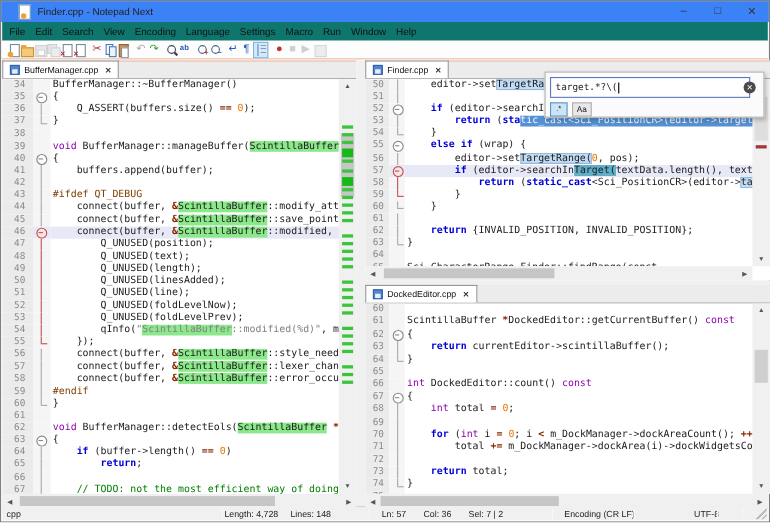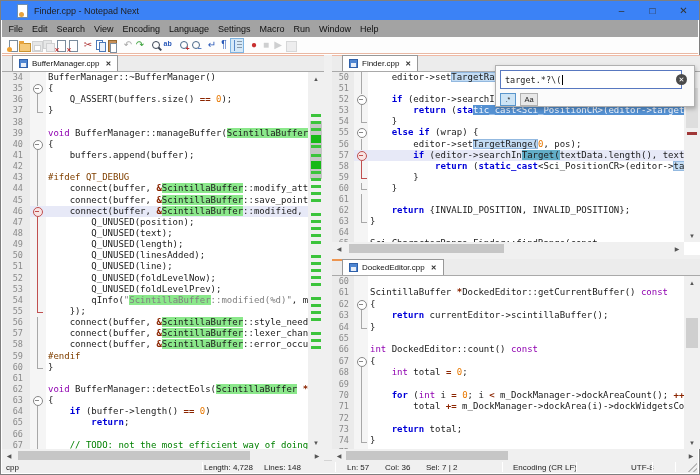--- a/index.html
+++ b/index.html
@@ -5,21 +5,21 @@
 *{box-sizing:border-box;margin:0;padding:0}
 body{width:700px;height:475px;font-family:"Liberation Sans",sans-serif;background:#fff;overflow:hidden;position:relative}
 #win{position:absolute;inset:0;border:1px solid #7f7f7f}
 .titlebar{position:absolute;left:0;top:0;right:0;height:19px;background:#3b82f6;display:flex;align-items:center}
 .appicon{width:11px;height:13px;margin-left:16px;position:relative}
 .appicon::before{content:'';position:absolute;left:0;top:0;width:9px;height:12px;background:#fff;border:1px solid #6f8fb0}
 .appicon::after{content:'';position:absolute;left:2px;bottom:0;width:5px;height:5px;background:#e8a33d;border-radius:50%}
 .wtitle{font-size:9px;color:#222;margin-left:6px}
 .wbtns{margin-left:auto;display:flex;height:100%}
 .wbtn{width:31px;height:100%;display:flex;align-items:center;justify-content:center;font-size:10px;color:#333}
-.menubar{position:absolute;left:1px;top:19px;right:1px;height:17px;background:#a3a3a3;display:flex;align-items:center;padding-left:2px}
+.menubar{position:absolute;left:1px;top:19px;right:1px;height:17px;background:#0f766e;display:flex;align-items:center;padding-left:2px}
 .mitem{font-size:9px;color:#111;padding:0 4.5px;height:100%;display:flex;align-items:center}
 .toolbar{position:absolute;left:1px;top:36px;right:1px;height:17px;background:#fdfdfd;display:flex;align-items:center;padding-left:4px;border-bottom:1px solid #e9b9a4}
 .tbtn{width:12px;height:15px;display:flex;align-items:center;justify-content:center;position:relative;flex:none}
 .tbtn.active{background:#d6e9f8;border:1px solid #7eb4e2;width:14px}
 .tsep{width:4px;height:15px;flex:none}
 .tglyph{font-size:10px;line-height:10px}
 .ic{width:11px;height:13px;position:relative;display:inline-block;flex:none}
 .ic-page::before{content:'';position:absolute;left:2px;top:1px;width:7px;height:10px;background:#fff;border:1px solid #7a8c9c}
 .ic-new::after{content:'';position:absolute;left:0px;bottom:0px;width:5px;height:5px;background:#f0a030;border-radius:50%}
 .ic-folder::before{content:'';position:absolute;left:0px;top:4px;width:10px;height:7px;background:#f5c97a;border:1px solid #c8922f}
@@ -47,21 +47,21 @@
 
 .pane{position:absolute;background:#fff}
 #pane-left{left:1px;top:54px;width:322px;height:394px}
 #splitter{position:absolute;left:323px;top:54px;width:8px;height:394px;background:#f0f0f0}
 #pane-tr{left:331px;top:54px;width:368px;height:200px}
 #gap-r{position:absolute;left:331px;top:254px;width:368px;height:4px;background:#f0f0f0}
 #pane-br{left:331px;top:258px;width:368px;height:190px}
 .tabbar{height:17px;background:#ececec;border-bottom:1px solid #a9a9a9;display:flex;align-items:flex-end;position:relative}
 .tabbar.pale{border-top:1px solid #efb9a4}
 .hotline{position:absolute;left:0;top:0;width:99px;height:2px;background:#ed9550}
-.tab{height:16px;background:#fff;border:1px solid #989898;border-bottom:none;display:flex;align-items:center;gap:4px;padding:0 6px;margin-left:10px;font-size:8px;color:#111;position:relative}
+.tab{height:16px;background:#fff;border:1px solid #989898;border-bottom:none;display:flex;align-items:center;gap:4px;padding:0 6px;margin-left:0;font-size:8px;color:#111;position:relative}
 .tabicon{width:9px;height:9px;position:relative;flex:none}
 .tabicon::before{content:'';position:absolute;inset:0;background:#4f86d2;border:1px solid #2e5fa8}
 .tabicon::after{content:'';position:absolute;left:2px;top:4px;width:5px;height:4px;background:#e8eef8}
 .tabclose{font-size:7px;color:#333;font-weight:bold;margin-left:2px}
 .editor{position:relative;overflow:hidden;background:#fff}
 #ed-left{height:377px}
 #ed-tr{height:170px}
 #ed-br{height:173px}
 .row{display:flex;font-family:"DejaVu Sans Mono",monospace;font-size:9px;white-space:pre}
 #ed-left .row{height:11.15px;line-height:11.15px}

